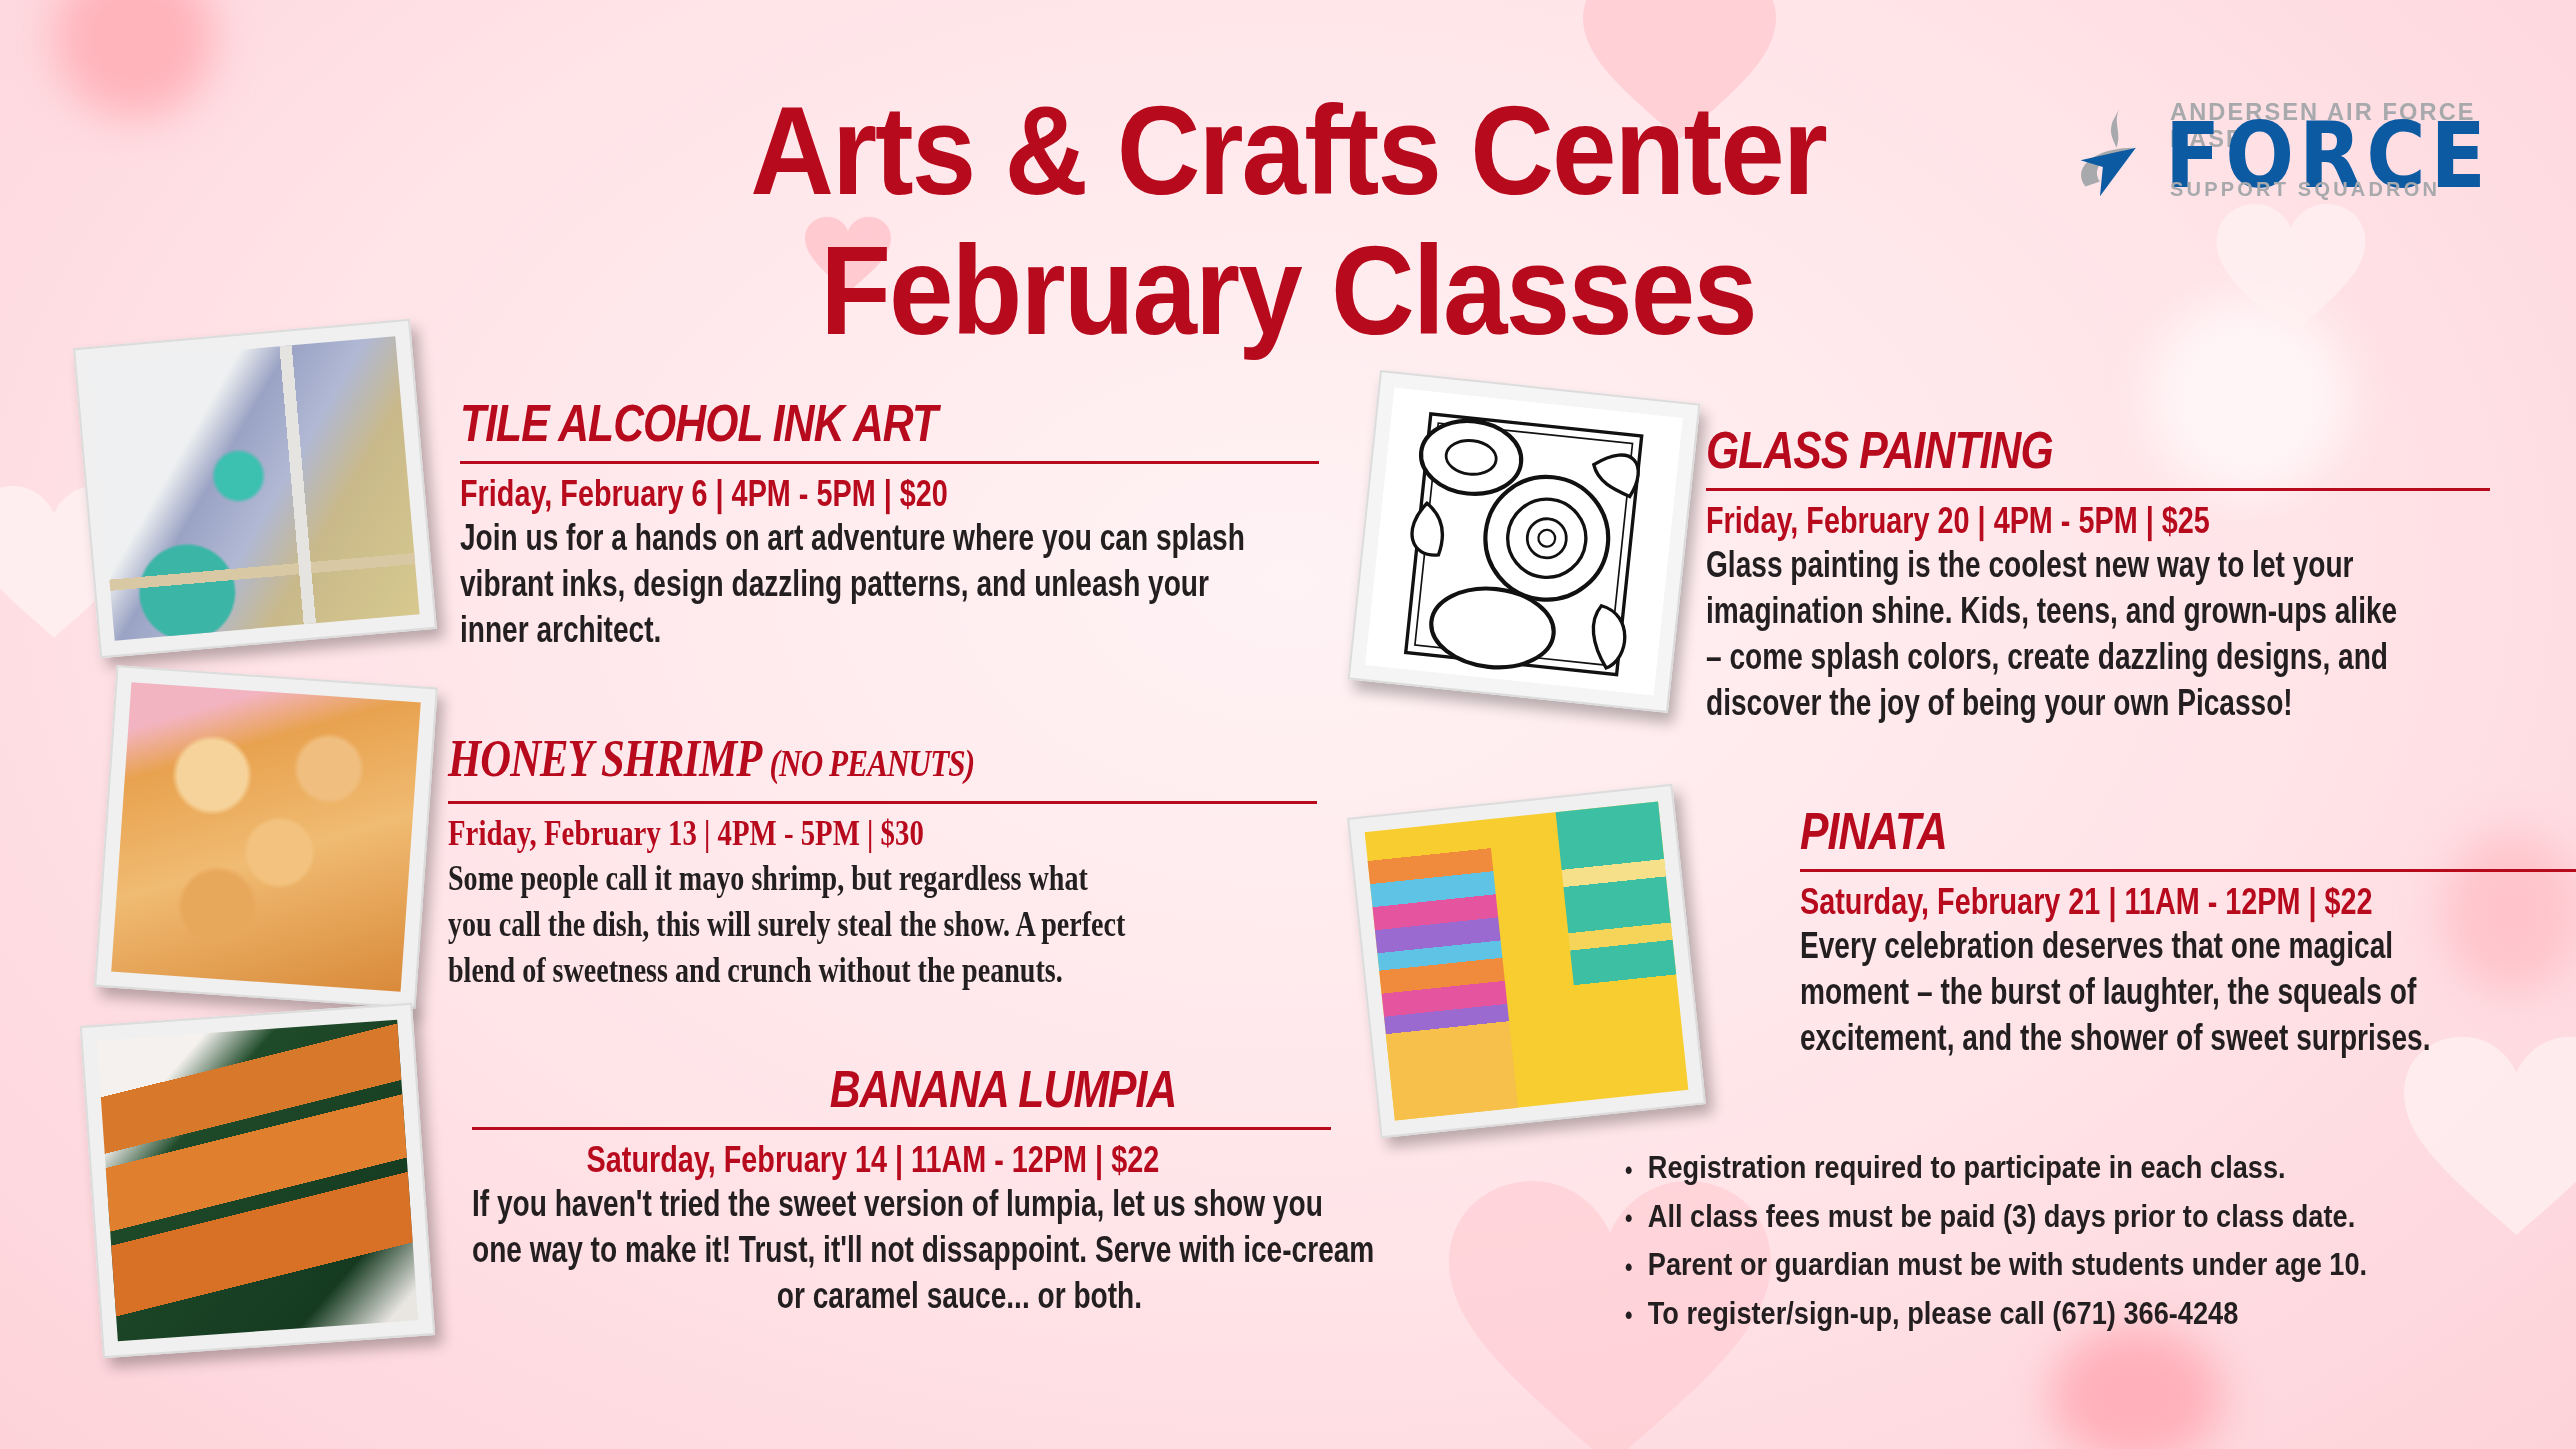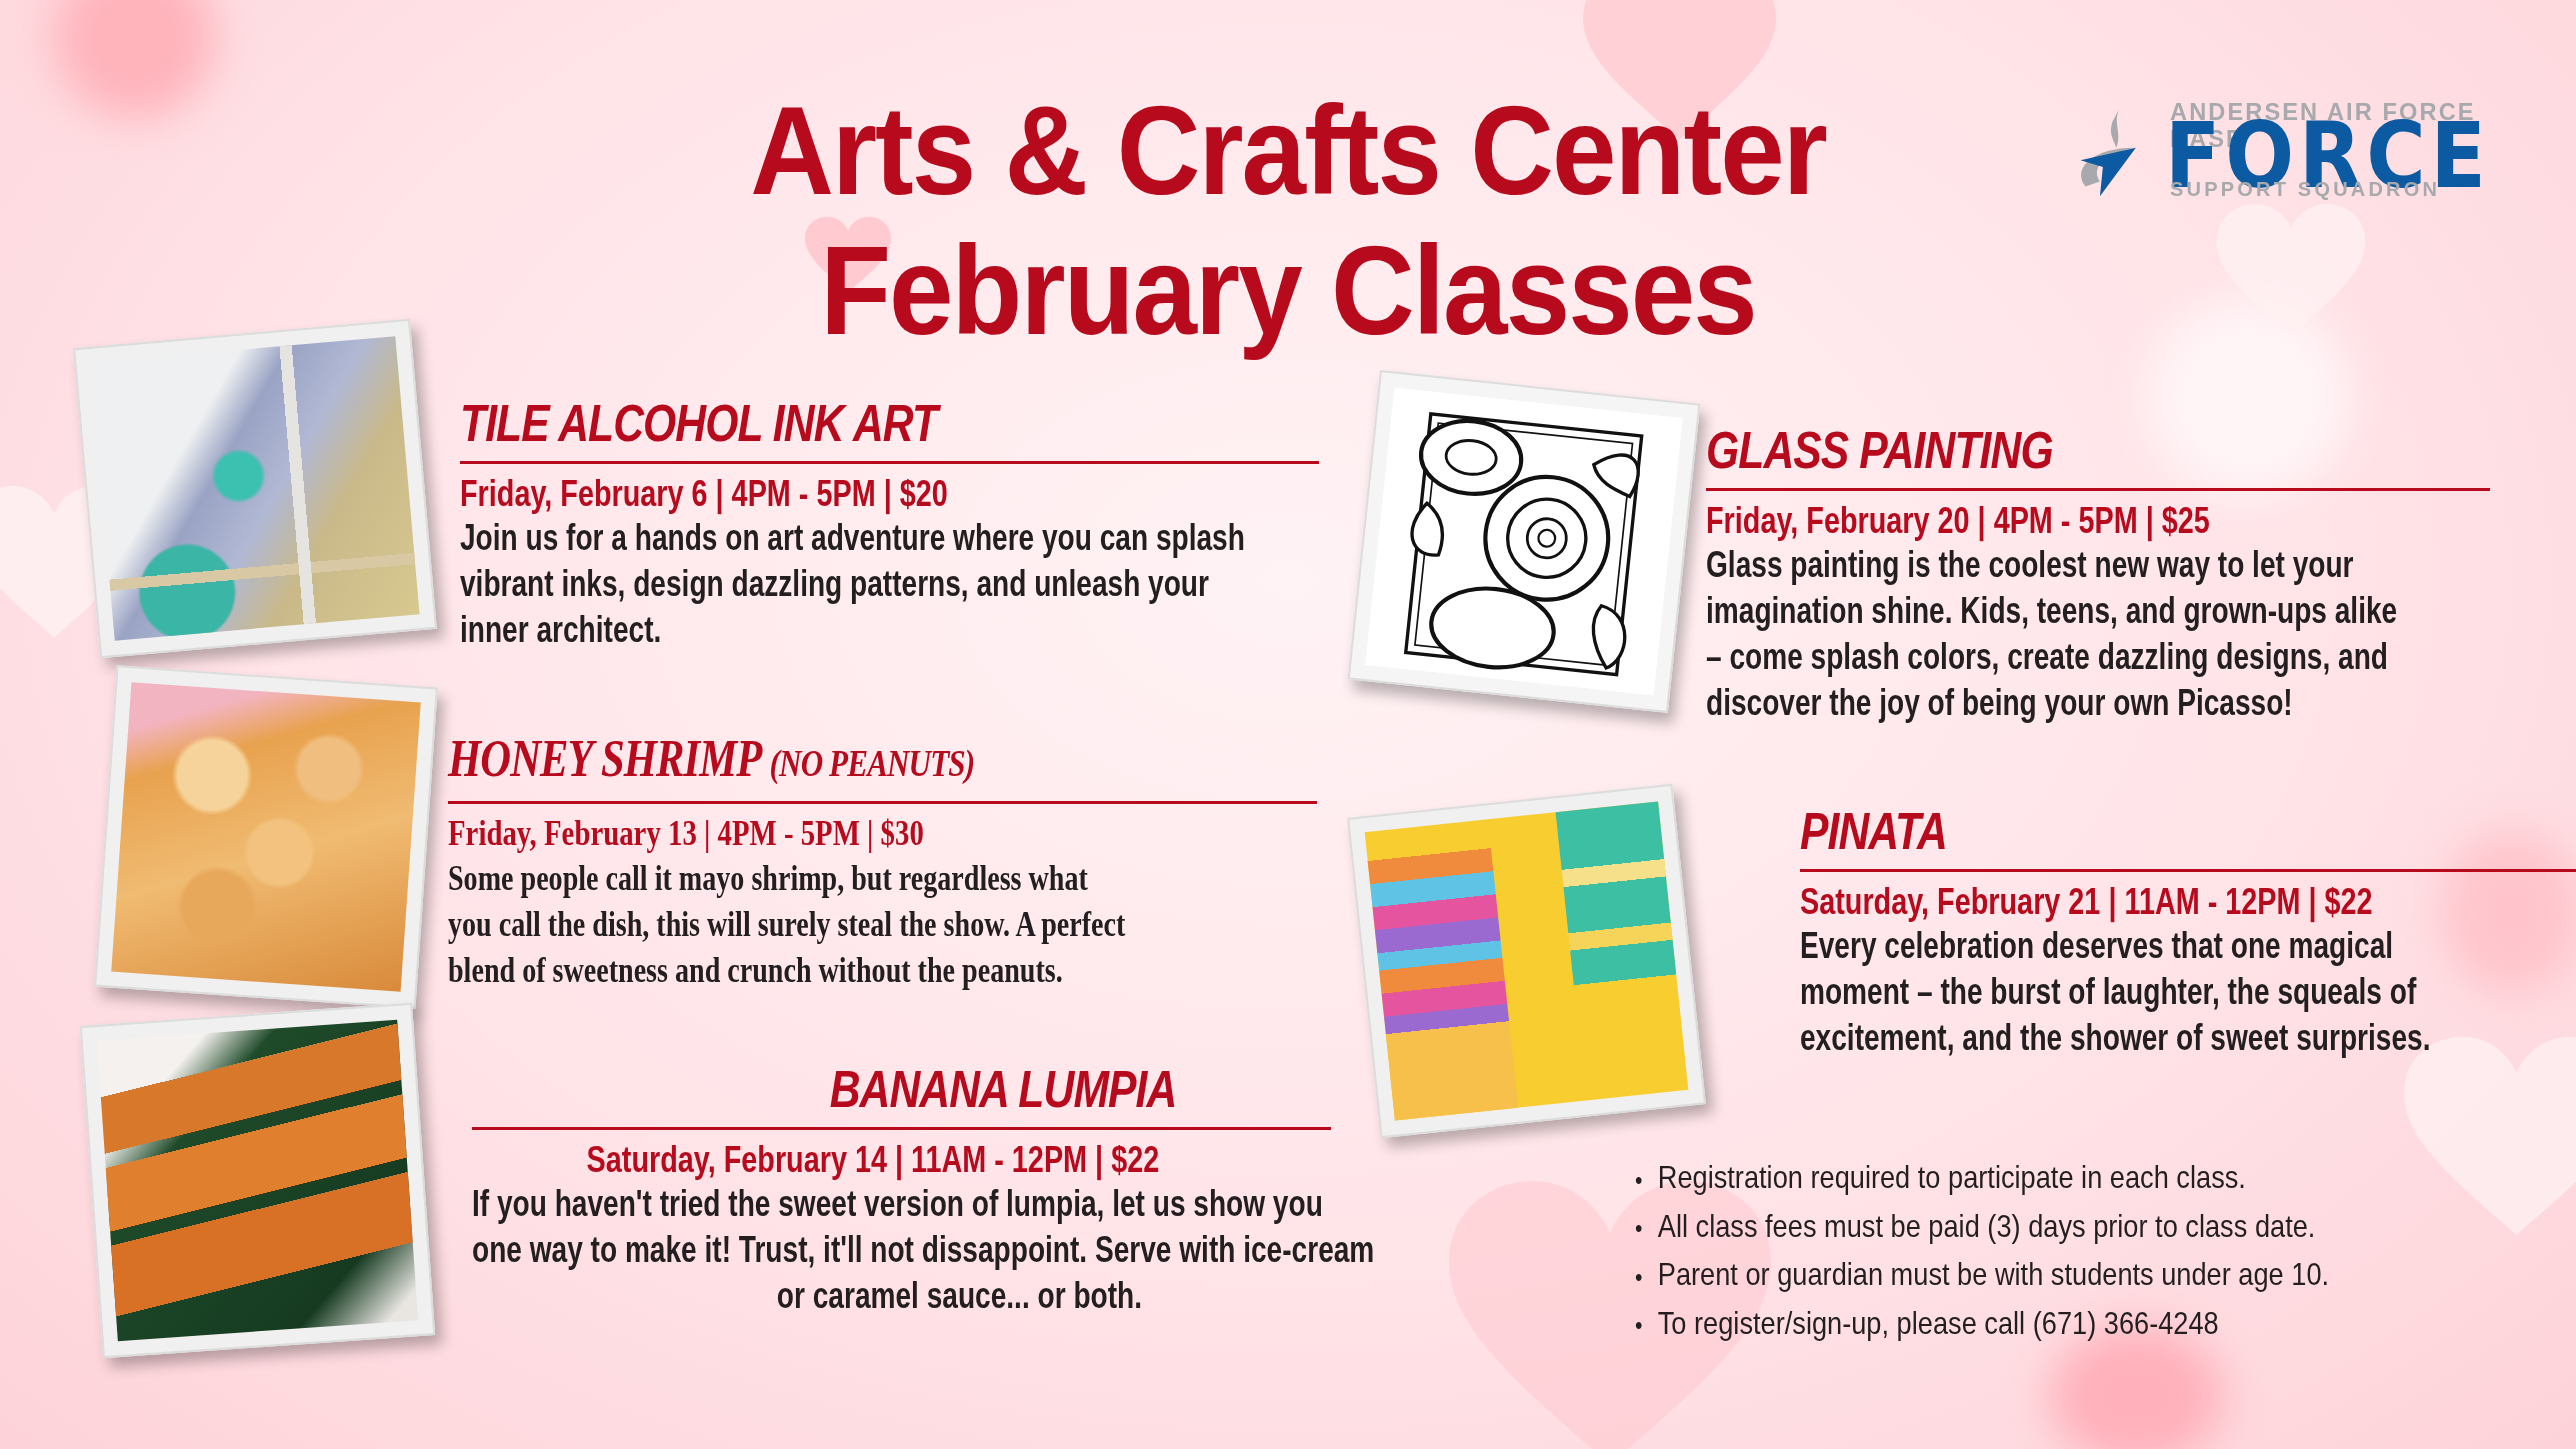--- a/index.html
+++ b/index.html
@@ -46,21 +46,21 @@
     color:#231f20; font-weight:bold; font-size:36px; line-height:46px; white-space:nowrap;
     transform:scaleX(0.78); transform-origin:left top;
   }
 
   .notes { position:absolute; left:1621px; top:1140px; }
   .notes li {
     list-style:none; color:#231f20; font-size:32px; line-height:46px; white-space:nowrap;
     transform:scaleX(0.85); transform-origin:left;
   }
   .notes li::before { content:"•"; margin-right:18px; font-size:25px; vertical-align:middle; }
-  .notes ul { margin:14px; padding:0; }
+  .notes ul { margin:4px; padding:0;font-weight:bold; }
 </style>
 </head>
 <body>
 
 <div class="blob" style="left:54px;top:-43px;width:161px;height:161px;background:#ffb3bb;"></div>
 <div class="blob" style="left:2050px;top:1326px;width:172px;height:140px;background:#ffb0ba;"></div>
 <div class="blob" style="left:2442px;top:832px;width:140px;height:161px;background:#ffc4cb;"></div>
 <div class="blob" style="left:2147px;top:295px;width:204px;height:204px;background:#fff4f6;"></div>
 
 <div class="h" style="left:1583px;top:-32px;width:193px;height:177px;opacity:.55">

